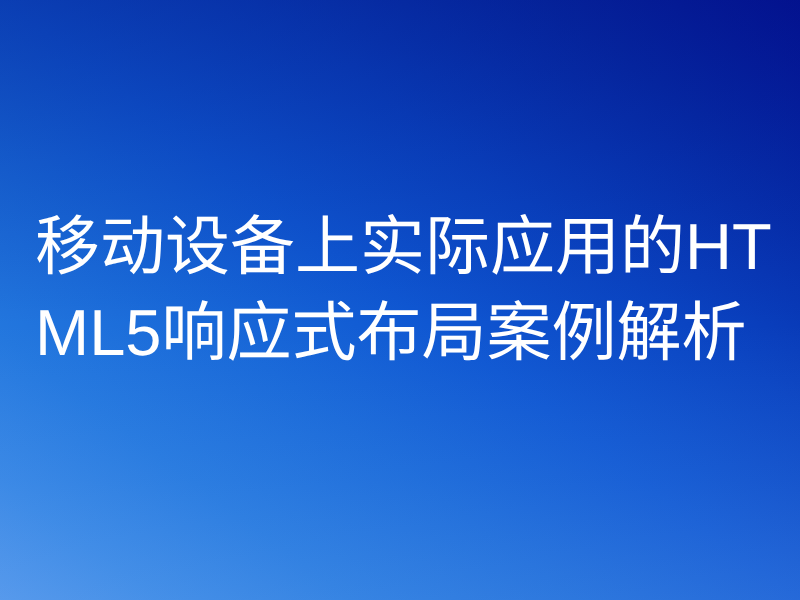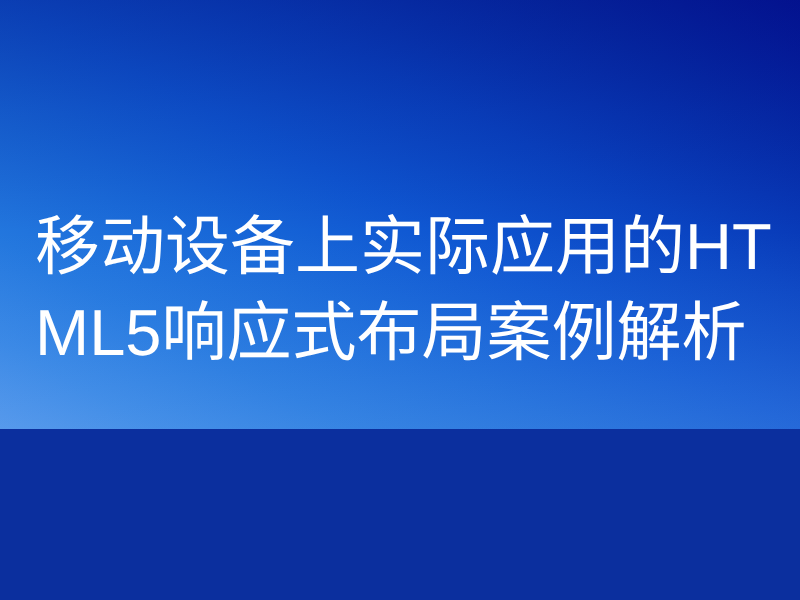--- a/index.html
+++ b/index.html
@@ -5,21 +5,21 @@
 <style>
   html, body {
     margin: 0;
     padding: 0;
     background: #0b2f9e;
   }
 
   .canvas {
     position: relative;
     width: 800px;
-    height: 429px;
+    height: 600px;
     overflow: hidden;
     
     background-color: #0f52cc;
     background-image: linear-gradient(
         to bottom left,
         #04149a 0%,
         #062caa 16%,
         #0a44c2 34%,
         #0f57d2 50%,
         #1868d8 64%,

